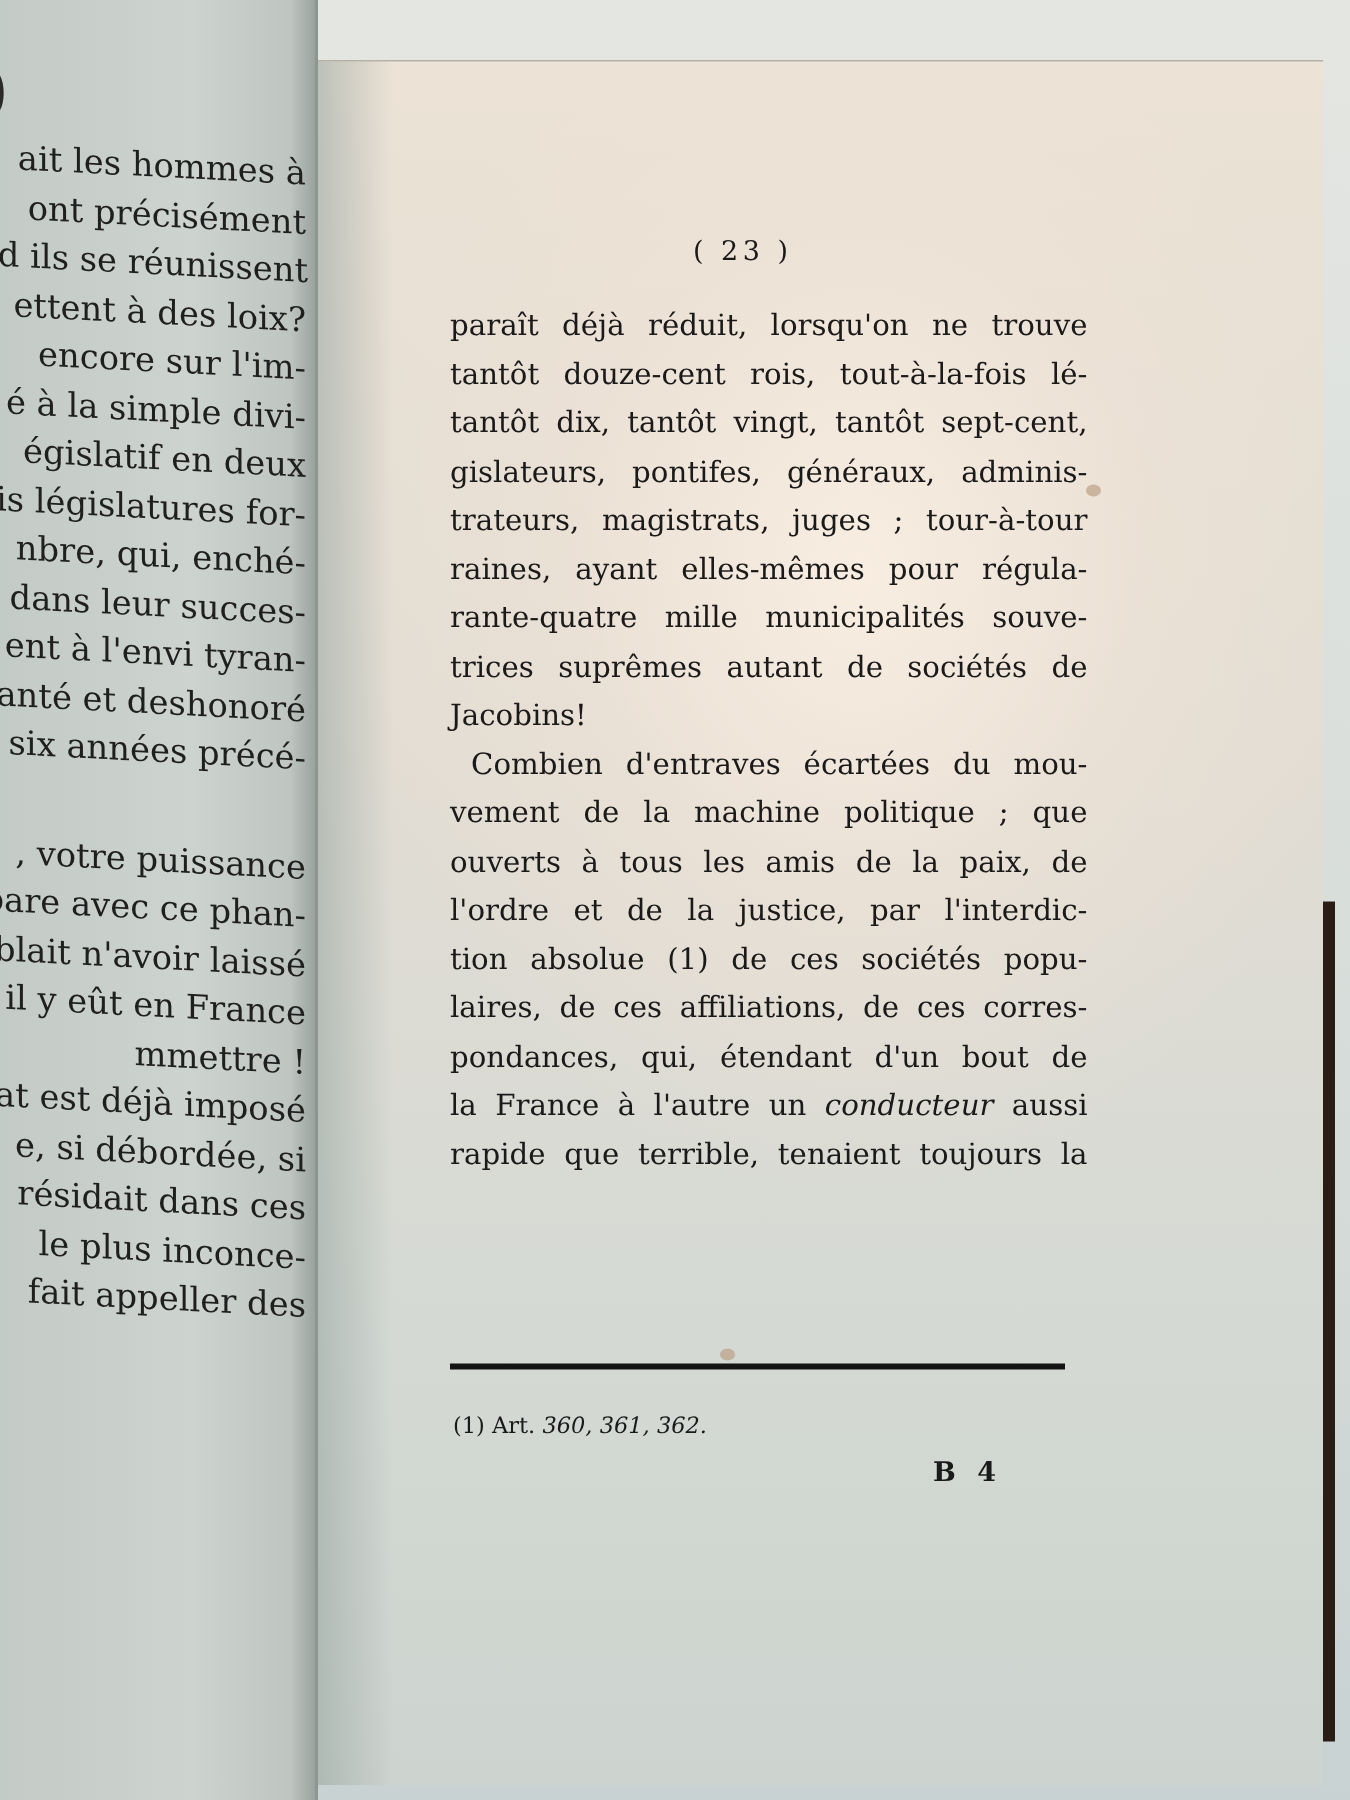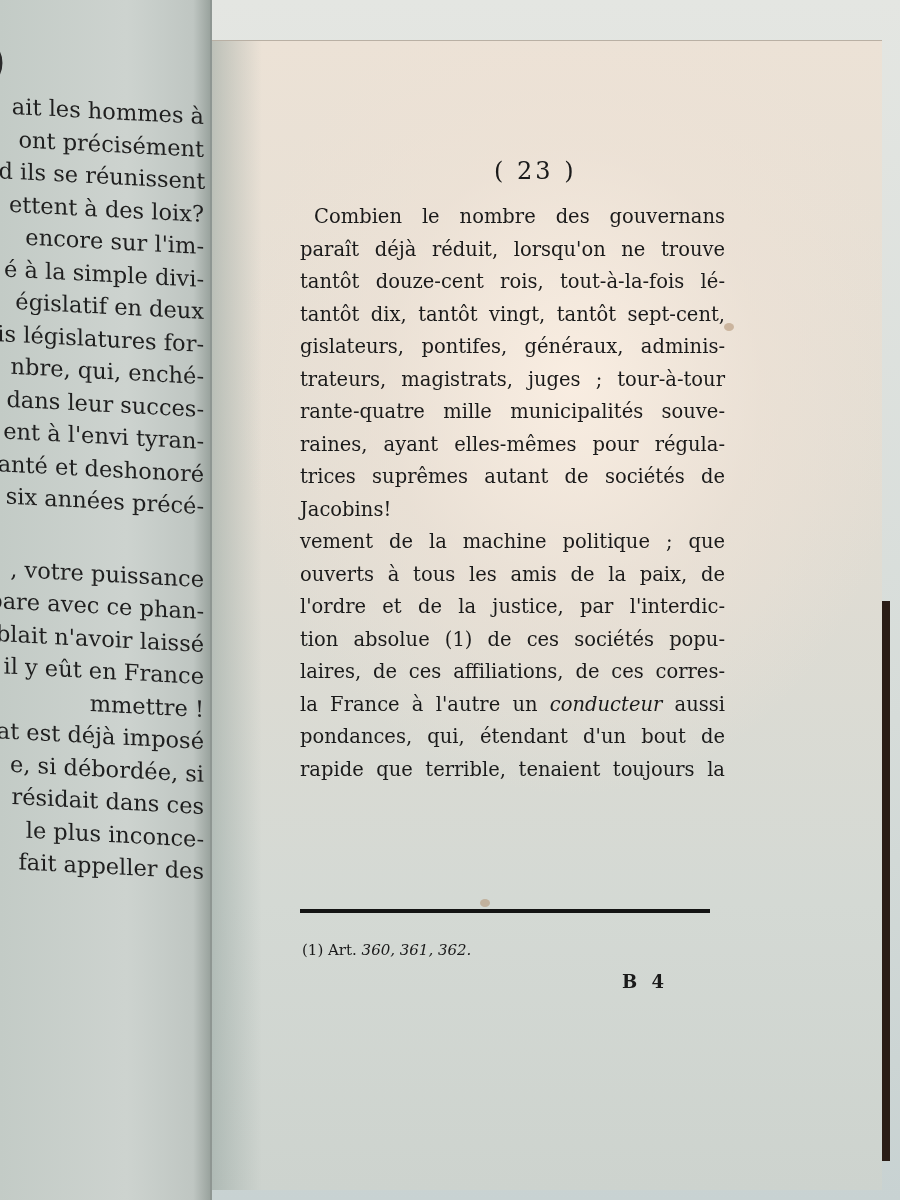--- a/index.html
+++ b/index.html
@@ -47,21 +47,21 @@
       position: absolute; right: -8px; top: 560px; width: 8px; height: 560px;
       background: #2a1d16;
     }
     .text-block {
       position: absolute; left: 88px; top: 116px; width: 425px;
       color: #1a1a1a;
       font-size: 19.5px; line-height: 32.5px;
     }
     .page-number {
       position: absolute; left: 250px; top: 116px;
-      font-size: 24px; color: #1a1a1a; letter-spacing: 3px; margin-left: 32px;
+      font-size: 18px; color: #1a1a1a; letter-spacing: 3px;
     }
     .para p { text-align: justify; text-align-last: justify; white-space: nowrap; }
     .para p.last { text-align-last: left; }
     .para p.indent { padding-left: 14px; }
     .para + .para { margin-top: 0; }
     .text-block .first { margin-top: 44px; }
     em { font-style: italic; }
     .rule {
       position: absolute; left: 88px; top: 868px; width: 410px; height: 4px;
       background: #141414;
@@ -118,39 +118,39 @@
 <div class="right-page">
   <div class="gutter-shadow"></div>
   <div class="edge-dark"></div>
   <span class="spot" style="left:512px; top:282px;"></span>
   <span class="spot" style="left:268px; top:858px;"></span>
 
   <div class="page-number">( 23 )</div>
 
   <div class="text-block">
     <div class="para first">
-      <p class="indent">Combien le nombre des gouvernans</p>
       <p>paraît déjà réduit, lorsqu'on ne trouve</p>
       <p>tantôt douze-cent rois, tout-à-la-fois lé-</p>
       <p>tantôt dix, tantôt vingt, tantôt sept-cent,</p>
       <p>gislateurs, pontifes, généraux, adminis-</p>
       <p>trateurs, magistrats, juges ; tour-à-tour</p>
+      <p>raines, ayant elles-mêmes pour régula-</p>
       <p>rante-quatre mille municipalités souve-</p>
-      <p>raines, ayant elles-mêmes pour régula-</p>
       <p>trices suprêmes autant de sociétés de</p>
       <p class="last">Jacobins!</p>
     </div>
     <div class="para">
+      <p class="indent">Combien d'entraves écartées du mou-</p>
       <p>vement de la machine politique ; que</p>
       <p>ouverts à tous les amis de la paix, de</p>
       <p>l'ordre et de la justice, par l'interdic-</p>
       <p>tion absolue (1) de ces sociétés popu-</p>
       <p>laires, de ces affiliations, de ces corres-</p>
+      <p>pondances, qui, étendant d'un bout de</p>
       <p><span>la France à l'autre un </span><em>conducteur</em><span> aussi</span></p>
-      <p>pondances, qui, étendant d'un bout de</p>
       <p>rapide que terrible, tenaient toujours la</p>
     </div>
   </div>
 
   <div class="rule"></div>
 
   <div class="footnote">
     <span>(1) Art.</span>
     <span class="ref-nums">360, 361, 362.</span>
   </div>

